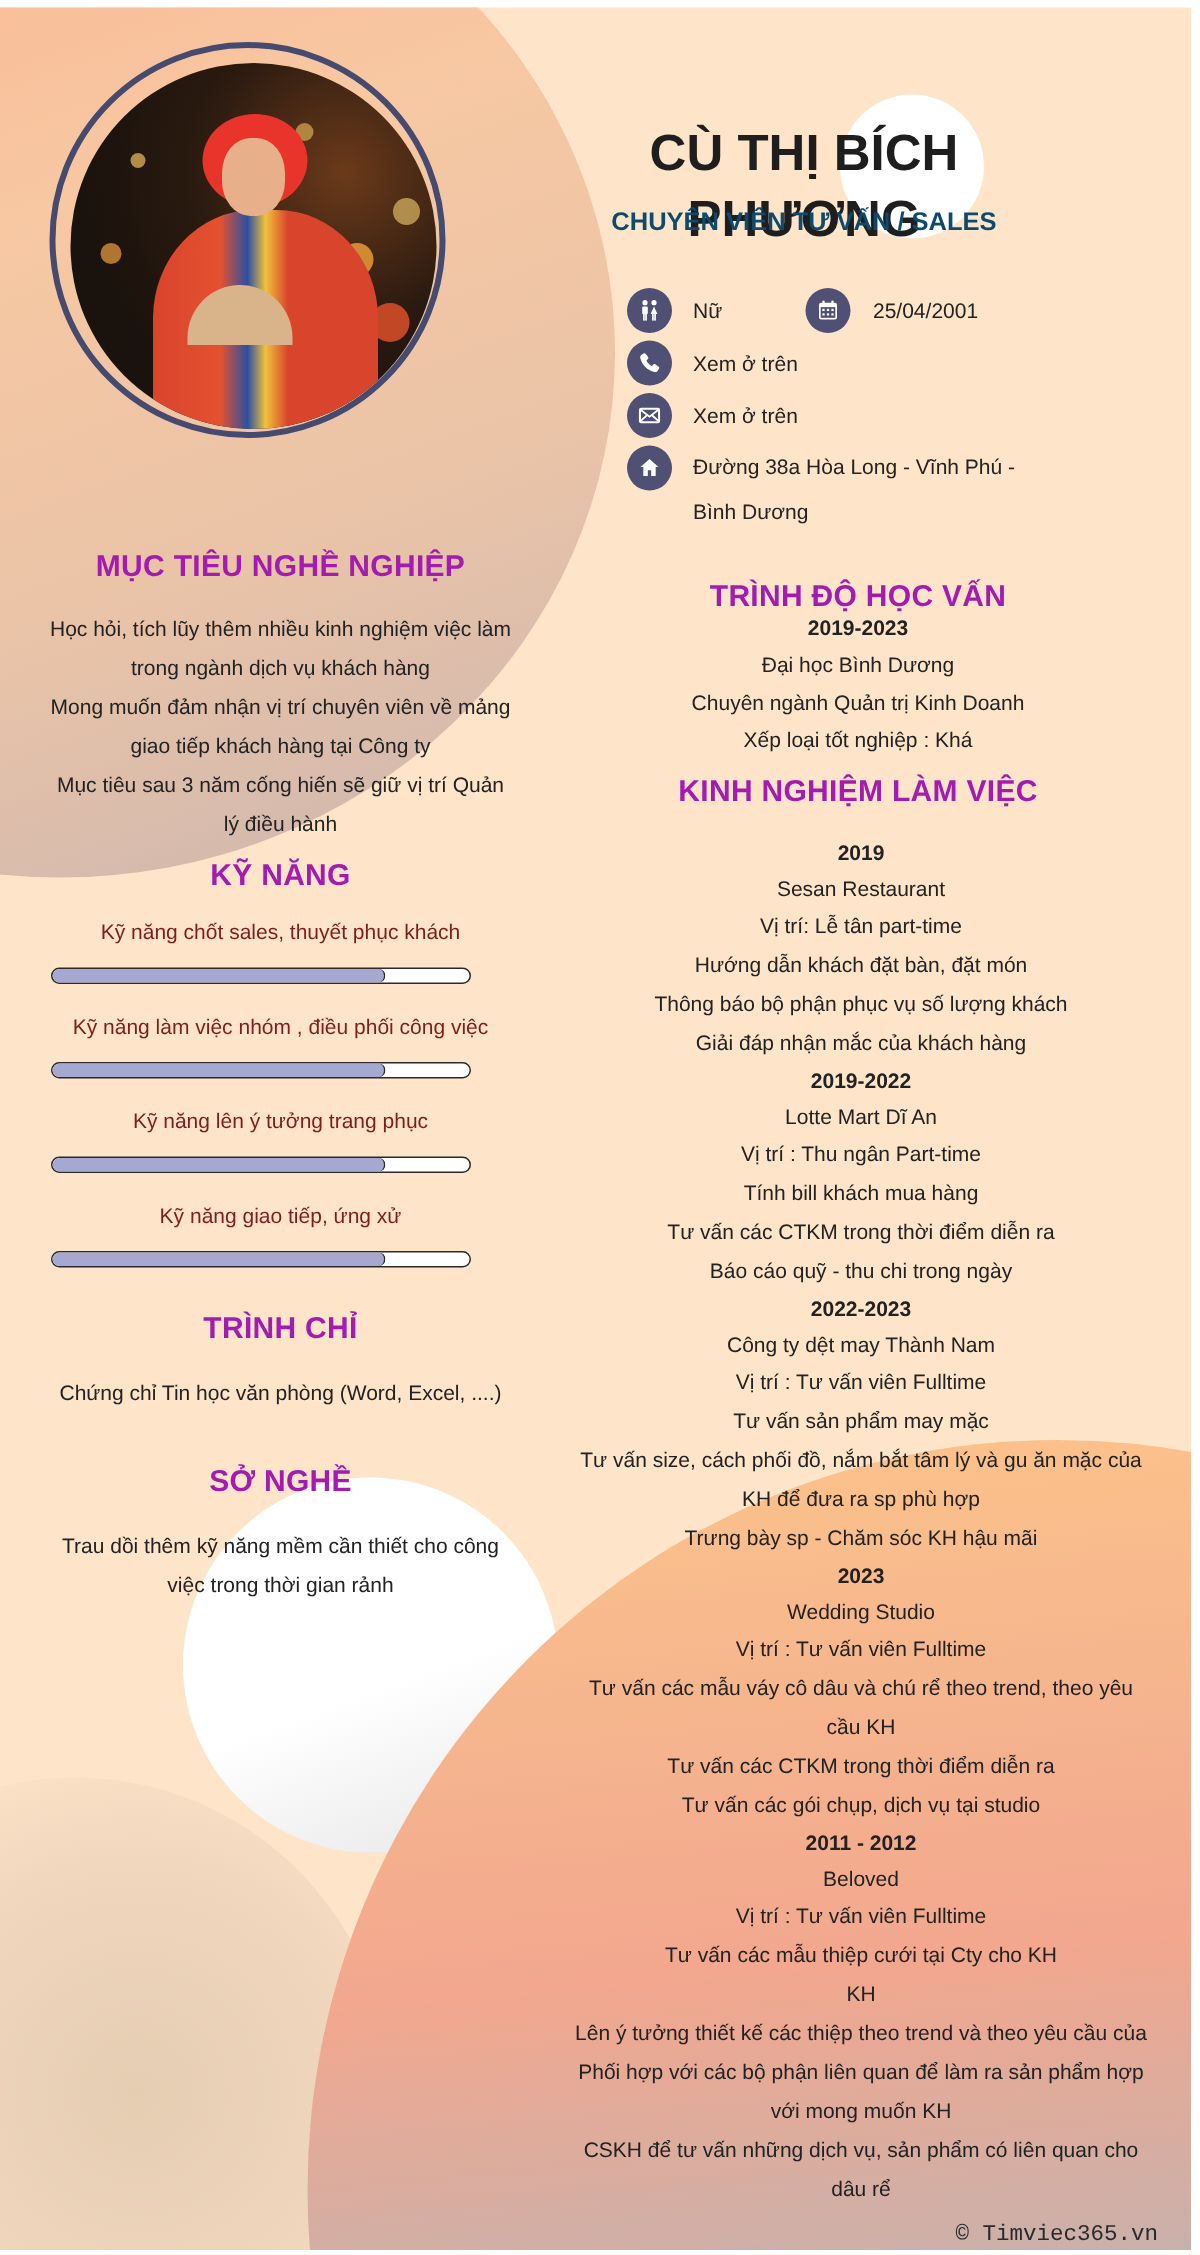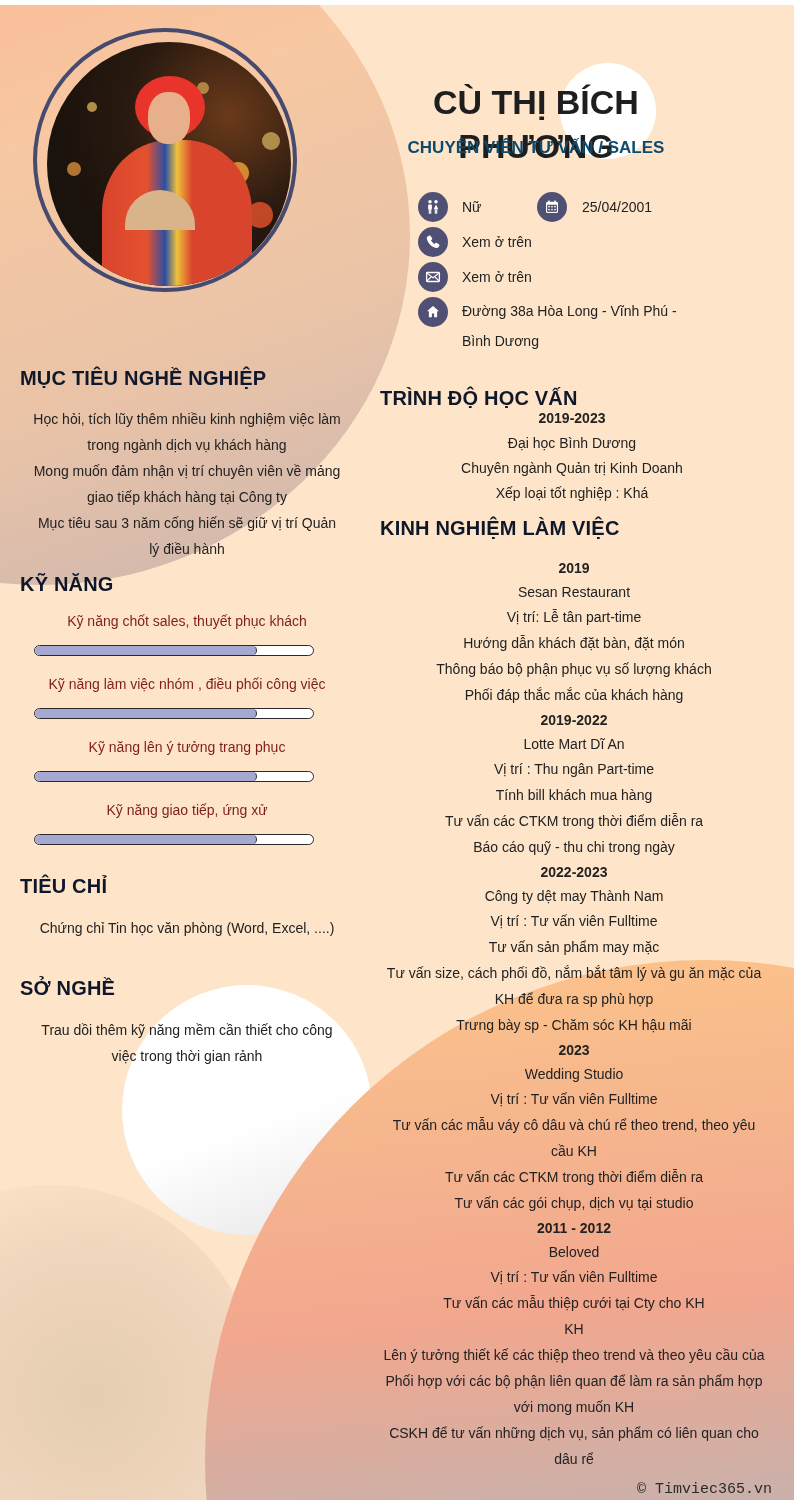--- a/index.html
+++ b/index.html
@@ -9,21 +9,21 @@
   .blob-tl{position:absolute;left:-330px;top:-120px;width:740px;height:700px;border-radius:50%;
     background:linear-gradient(160deg,#fbb08e 0%,#f7c8a2 40%,#e9c3a8 70%,#c9b5b0 100%);}
   .blob-white-sm{position:absolute;left:560px;top:58px;width:96px;height:96px;border-radius:50%;background:#ffffff;}
   .blob-white-lg{position:absolute;left:122px;top:980px;width:250px;height:250px;border-radius:50%;
     background:linear-gradient(160deg,#ffffff 55%,#e6e6e6 100%);}
   .blob-bl{position:absolute;left:-160px;top:1180px;width:420px;height:420px;border-radius:50%;
     background:radial-gradient(circle at 60% 50%,#e5cdb2 0%,#efd6bc 45%,#fee5c9 75%);}
   .blob-br{position:absolute;left:205px;top:955px;width:1000px;height:1000px;border-radius:50%;
     background:linear-gradient(175deg,#fdc48a 0%,#f5b48e 20%,#f2a78e 35%,#c8b1ac 55%,#96aab8 70%,#5fa6b6 85%);}
   .content{position:absolute;inset:0;}
-  .sec-title{position:absolute;font-weight:bold;font-size:20px;letter-spacing:0.2px;text-align:left;color:#0f172a;}
+  .sec-title{position:absolute;font-weight:bold;font-size:20px;letter-spacing:0.2px;text-align:center;color:#a21caf;}
   .txt{font-size:14px;line-height:26px;text-align:center;color:#222;}
   .bold{font-weight:bold;}
   
   .avatar-ring{position:absolute;left:33px;top:23px;width:264px;height:264px;border-radius:50%;border:4px solid #464a6e;box-sizing:border-box;}
   .avatar{position:absolute;left:47px;top:37px;width:244px;height:244px;border-radius:50%;overflow:hidden;
     background:radial-gradient(circle at 75% 30%,#6b3a1a 0%,#2a1a10 40%,#1a120c 70%);}
   .lantern{position:absolute;border-radius:50%;}
   .person-hat{position:absolute;left:88px;top:34px;width:70px;height:62px;border-radius:50%;background:#e8342a;}
   .person-face{position:absolute;left:101px;top:50px;width:42px;height:52px;border-radius:45%;background:#e8b08a;}
   .person-body{position:absolute;left:55px;top:98px;width:150px;height:160px;border-radius:45% 45% 10% 10%;
@@ -159,21 +159,21 @@
       </div>
     <div class="skill-label" style="top:734px;">Kỹ năng lên ý tưởng trang phục</div>
     <div class="bar" style="top:766px;">
         <div class="bar-fill" style="width:80%"></div>
       </div>
     <div class="skill-label" style="top:797px;">Kỹ năng giao tiếp, ứng xử</div>
     <div class="bar" style="top:829px;">
         <div class="bar-fill" style="width:80%"></div>
       </div>
 
-    <div class="sec-title" style="left:20px;top:870px;width:334px;">TIÊU CHỈ</div>
+    <div class="sec-title" style="left:20px;top:870px;width:334px;">TRÌNH CHỈ</div>
     <div class="txt" style="position:absolute;left:20px;top:910px;width:334px;">Chứng chỉ Tin học văn phòng (Word, Excel, ....)</div>
 
     <div class="sec-title" style="left:20px;top:972px;width:334px;">SỞ NGHỀ</div>
     <div class="txt" style="position:absolute;left:20px;top:1012px;width:334px;">
       <div>Trau dồi thêm kỹ năng mềm cần thiết cho công</div>
       <div>việc trong thời gian rảnh</div>
     </div>
 
     <div class="sec-title" style="left:380px;top:382px;width:384px;">TRÌNH ĐỘ HỌC VẤN</div>
     <div class="txt" style="position:absolute;left:380px;top:401px;width:384px;line-height:25px;">
@@ -184,21 +184,21 @@
     </div>
 
     <div class="sec-title" style="left:380px;top:512px;width:384px;">KINH NGHIỆM LÀM VIỆC</div>
     <div class="txt" style="position:absolute;left:374px;top:551px;width:400px;">
       <div>
         <div class="bold" style="line-height:24px;">2019</div>
         <div style="line-height:24px;">Sesan Restaurant</div>
         <div>Vị trí: Lễ tân part-time</div>
         <div>Hướng dẫn khách đặt bàn, đặt món</div>
         <div>Thông báo bộ phận phục vụ số lượng khách</div>
-        <div>Phối đáp thắc mắc của khách hàng</div>
+        <div>Giải đáp nhận mắc của khách hàng</div>
       </div>
       <div>
         <div class="bold" style="line-height:24px;">2019-2022</div>
         <div style="line-height:24px;">Lotte Mart Dĩ An</div>
         <div>Vị trí : Thu ngân Part-time</div>
         <div>Tính bill khách mua hàng</div>
         <div>Tư vấn các CTKM trong thời điểm diễn ra</div>
         <div>Báo cáo quỹ - thu chi trong ngày</div>
       </div>
       <div>

